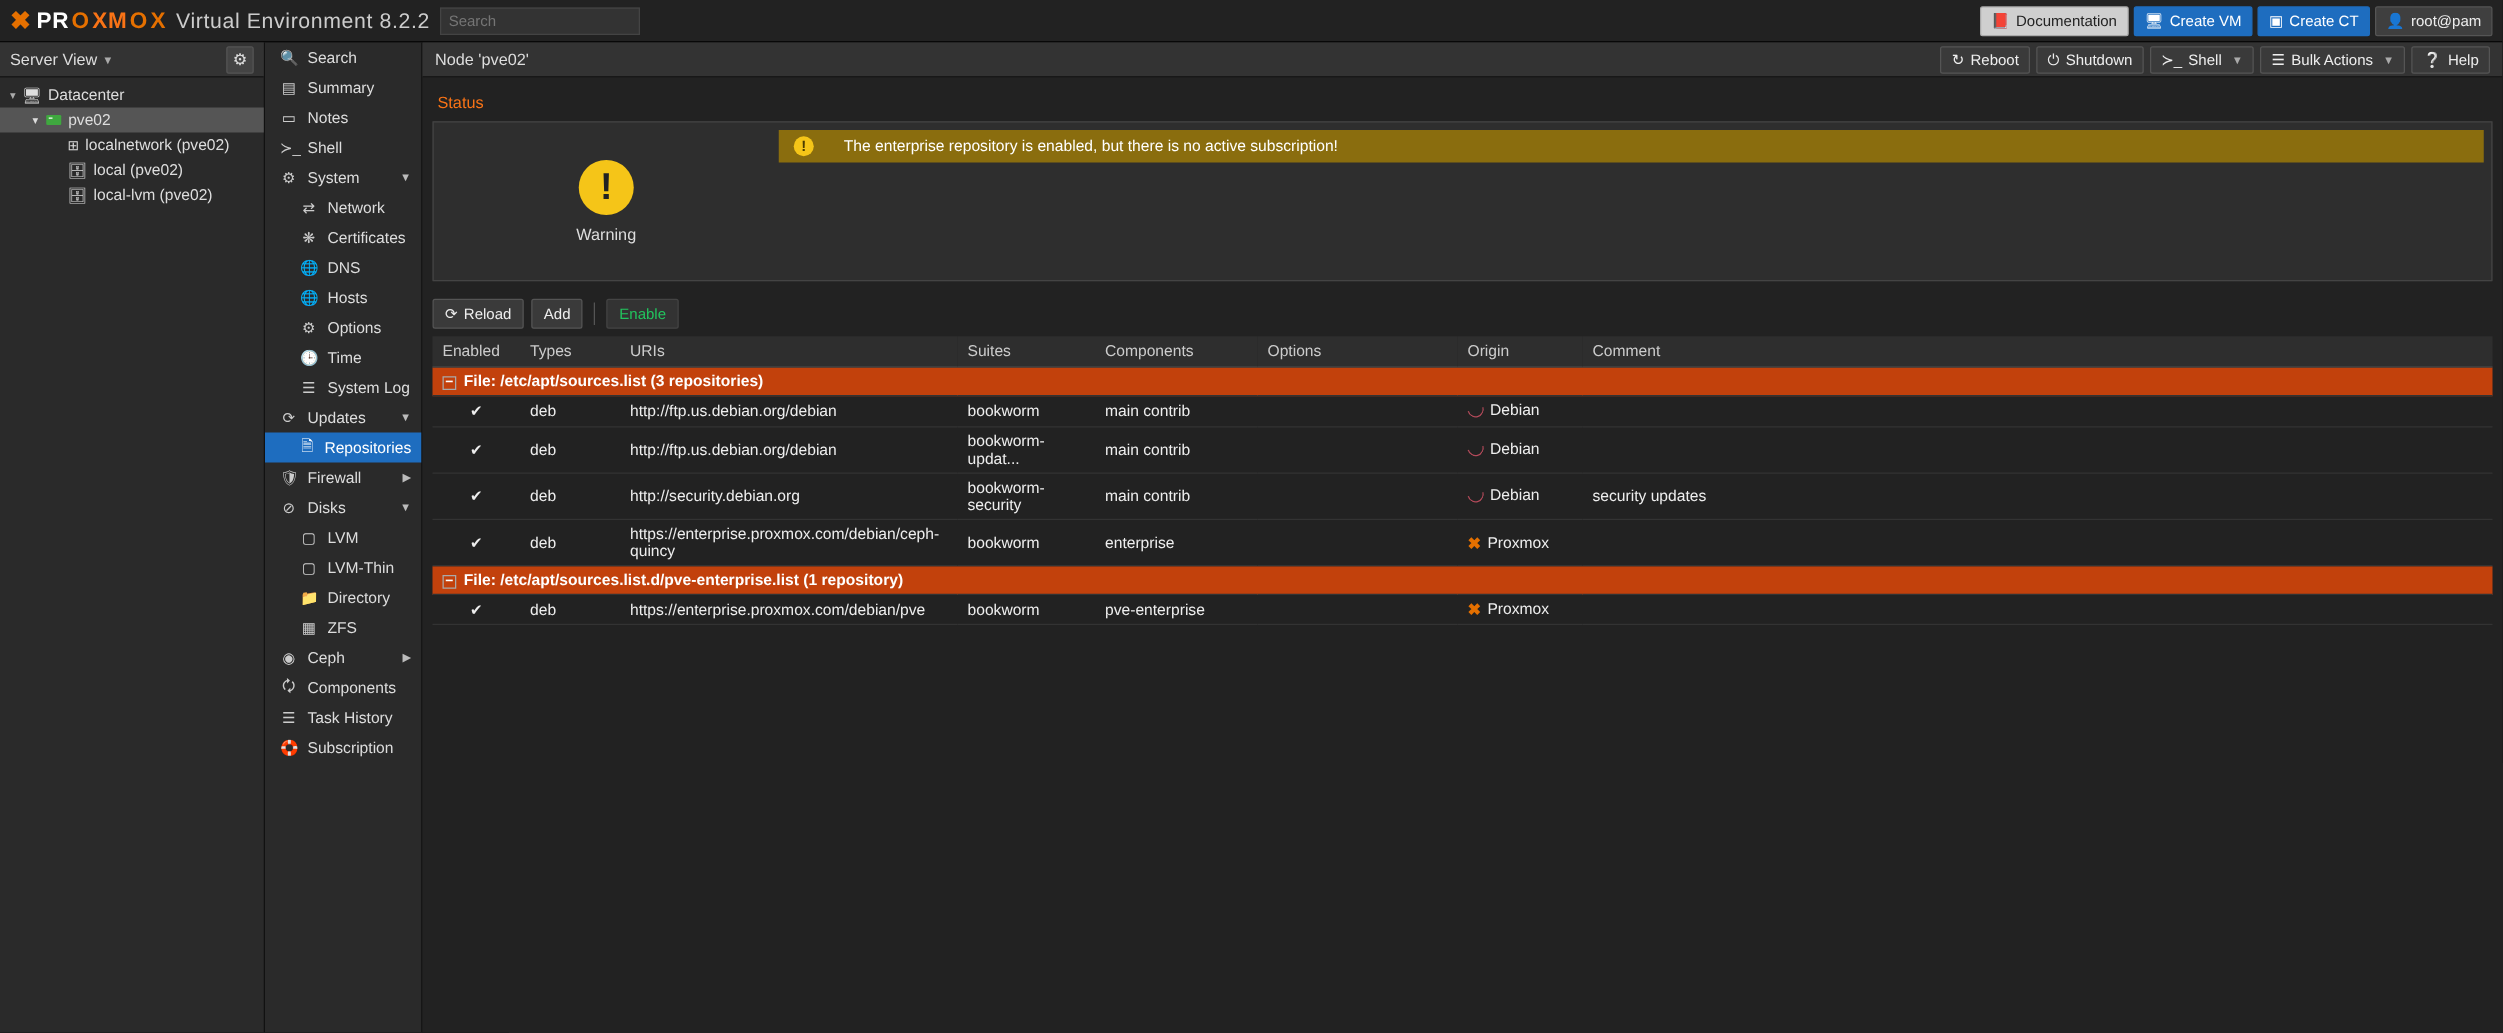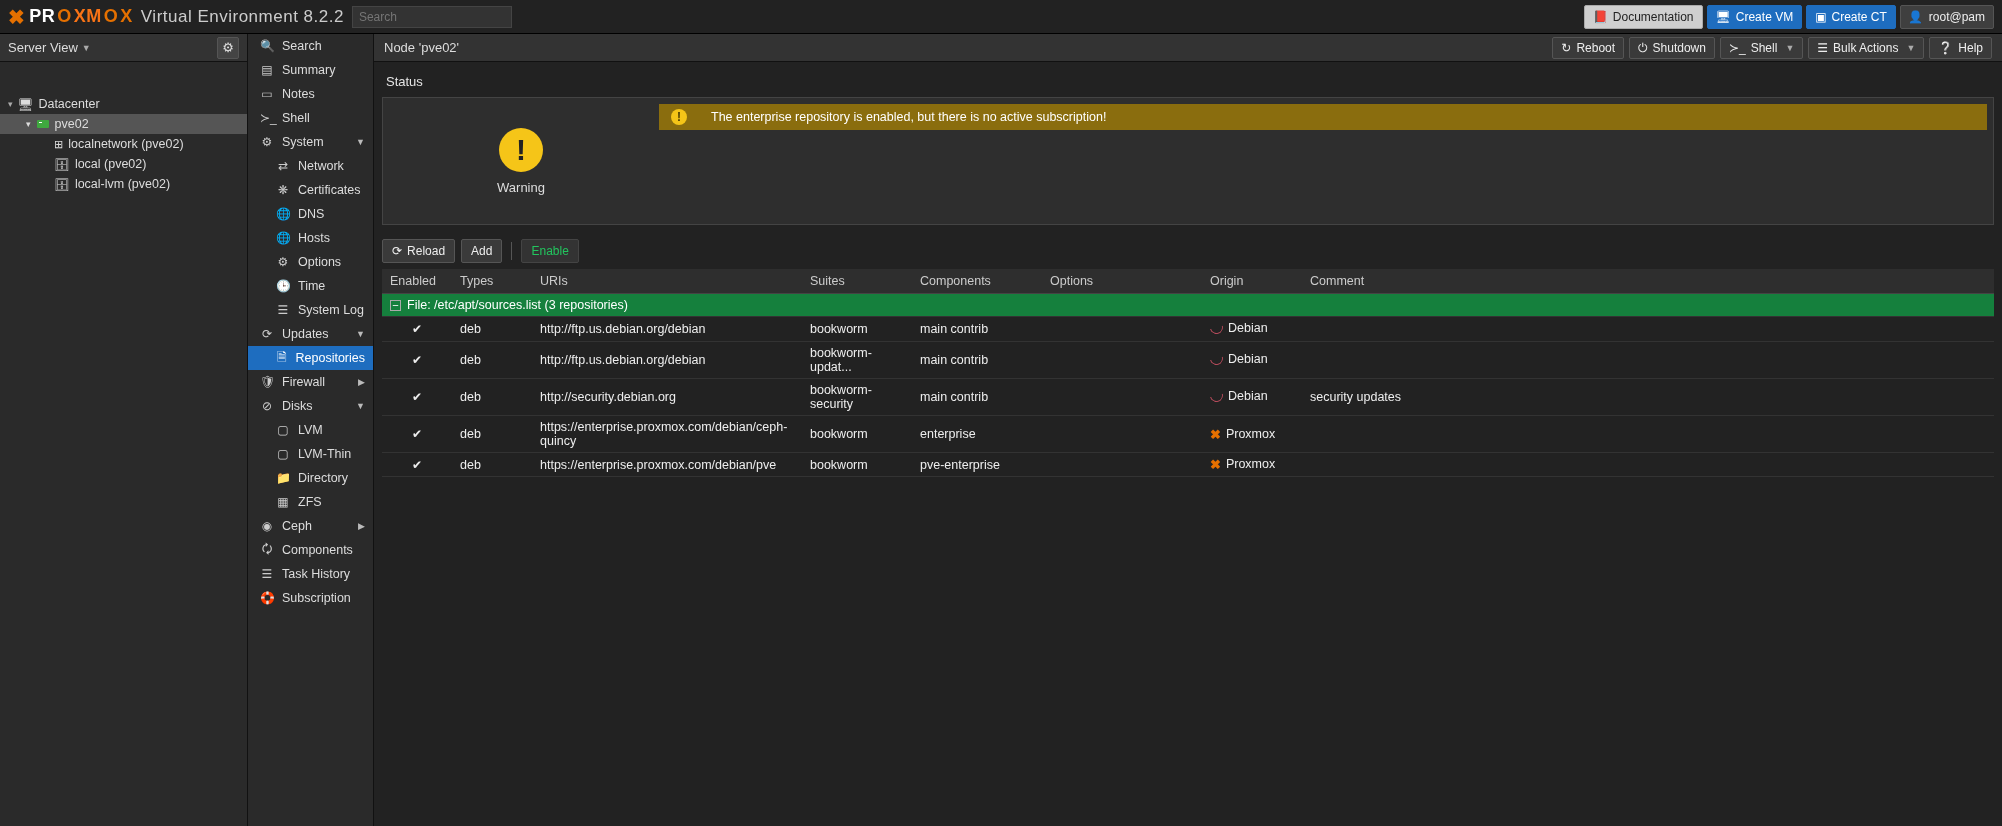--- a/index.html
+++ b/index.html
@@ -14,21 +14,21 @@
   .search-box { margin-left: 8px; height: 22px; width: 160px; background: #333; border: 1px solid #444; color: #aaa; padding: 0 6px; font-size: 12px; }
   .topbar-spacer { flex: 1; }
   .top-btn { height: 24px; background: #3f3f3f; border: 1px solid #555; color: #eee; padding: 0 8px; margin-left: 4px; display: inline-flex; align-items: center; gap: 5px; font-size: 12px; cursor: pointer; border-radius: 2px; }
   .top-btn.doc { background: #cfcfcf; color: #222; border-color: #aaa; }
   .top-btn.blue { background: #1e6dbf; border-color: #1e6dbf; color: #fff; }
 
   
   .main { display: flex; height: calc(826px - 34px); }
 
   
-  .tree-panel { width: 248px; background: #2a2a2a; border-right: 1px solid #111; display: flex; flex-direction: column; gap: 28px; }
+  .tree-panel { width: 212px; background: #2a2a2a; border-right: 1px solid #111; display: flex; flex-direction: column; }
   .tree-header { height: 28px; background: #333; display: flex; align-items: center; padding: 0 8px; border-bottom: 1px solid #111; }
   .tree-header .gear { margin-left: auto; width: 22px; height: 22px; background: #444; border: 1px solid #555; display: flex; align-items: center; justify-content: center; border-radius: 2px; }
   .tree-body { flex: 1; padding: 4px 0; }
   .tree-row { height: 20px; display: flex; align-items: center; padding-left: 8px; gap: 5px; font-size: 12.5px; cursor: pointer; }
   .tree-row.selected { background: #555; }
   .tree-row.indent1 { padding-left: 26px; }
   .tree-row.indent2 { padding-left: 54px; }
   .node-green { width: 14px; height: 14px; }
 
   
@@ -39,21 +39,21 @@
   .nav-item .arrow { margin-left: auto; font-size: 9px; color: #bbb; }
   .nav-icon { width: 14px; text-align: center; font-size: 12px; color: #ccc; }
 
   
   .content { flex: 1; background: #222; display: flex; flex-direction: column; }
   .content-header { height: 28px; background: #333; display: flex; align-items: center; padding: 0 10px; border-bottom: 1px solid #111; }
   .content-header .spacer { flex: 1; }
   .hdr-btn { height: 22px; background: #3a3a3a; border: 1px solid #555; color: #eee; padding: 0 8px; margin-left: 5px; display: inline-flex; align-items: center; gap: 5px; font-size: 12px; border-radius: 2px; cursor: pointer; }
 
   .content-body { flex: 1; padding: 8px; overflow: auto; }
-  .section-title { color: #e5e5e5; font-size: 13px; margin: 4px 0 8px 4px; }
+  .section-title { color: #f97316; font-size: 13px; margin: 4px 0 8px 4px; }
 
   .status-box { background: #2e2e2e; border: 1px solid #444; height: 128px; display: flex; margin-bottom: 14px; }
   .status-left { width: 276px; display: flex; flex-direction: column; align-items: center; justify-content: center; gap: 8px; }
   .warn-circle { width: 44px; height: 44px; border-radius: 50%; background: #f5c518; color: #222; font-size: 30px; font-weight: bold; display: flex; align-items: center; justify-content: center; }
   .status-right { flex: 1; padding: 6px 6px 6px 0; }
   .warn-bar { background: #8a6d0e; height: 26px; display: flex; align-items: center; padding: 0 12px; gap: 24px; color: #fff; font-size: 12.5px; }
   .warn-bar .info-i { width: 16px; height: 16px; border-radius: 50%; background: #f5c518; color: #4a3c00; font-weight: bold; display: inline-flex; align-items: center; justify-content: center; font-size: 12px; }
 
   .toolbar { display: flex; align-items: center; gap: 6px; margin-bottom: 6px; }
   .tb-btn { height: 24px; background: #3a3a3a; border: 1px solid #555; color: #eee; padding: 0 9px; display: inline-flex; align-items: center; gap: 5px; font-size: 12px; border-radius: 2px; cursor: pointer; }
@@ -63,21 +63,21 @@
   table.repo { width: 100%; border-collapse: collapse; font-size: 12.5px; }
   table.repo th { text-align: left; font-weight: normal; color: #ccc; padding: 5px 8px; border-bottom: 1px solid #444; background: #2e2e2e; }
   table.repo th.col-enabled { width: 70px; }
   table.repo th.col-types { width: 80px; }
   table.repo th.col-uris { width: 270px; }
   table.repo th.col-suites { width: 110px; }
   table.repo th.col-comp { width: 130px; }
   table.repo th.col-opt { width: 160px; }
   table.repo th.col-origin { width: 100px; }
   table.repo td { padding: 4px 8px; border-bottom: 1px solid #333; color: #eee; vertical-align: middle; }
-  tr.group td { background: #15803d; color: #fff; font-size: 12.5px; }
+  tr.group td { background: #c2410c; color: #fff; font-size: 12.5px; font-weight: bold; }
   tr.group td .tog { display: inline-block; width: 11px; height: 11px; border: 1px solid #aaa; margin-right: 6px; text-align: center; line-height: 9px; font-size: 11px; }
   .check { font-size: 12px; text-align: center; display: block; }
   .origin-logo { display: inline-flex; align-items: flex-start; gap: 5px; }
   .swirl { width: 13px; height: 13px; border: 1.5px solid #b34a5a; border-radius: 50%; border-top-color: transparent; border-left-color: transparent; transform: rotate(30deg); }
   .px-x { color: #e57000; font-weight: bold; font-size: 13px; }
 </style>
 </head>
 <body>
 
 <div class="topbar">
@@ -380,20 +380,23 @@
               <td>https://enterprise.proxmox.com/debian/ceph-quincy</td>
               <td>bookworm</td>
               <td>enterprise</td>
               <td></td>
               <td><span class="origin-logo">
                   <span class="px-x">✖</span>
                   <span>Proxmox</span>
                 </span></td>
               <td></td>
             </tr>
+            <tr class="group">
+              <td colspan="8"><span class="tog">−</span>File: /etc/apt/sources.list.d/pve-enterprise.list (1 repository)</td>
+            </tr>
             <tr>
               <td>
                 <span class="check">✔</span>
               </td>
               <td>deb</td>
               <td>https://enterprise.proxmox.com/debian/pve</td>
               <td>bookworm</td>
               <td>pve-enterprise</td>
               <td></td>
               <td><span class="origin-logo">

